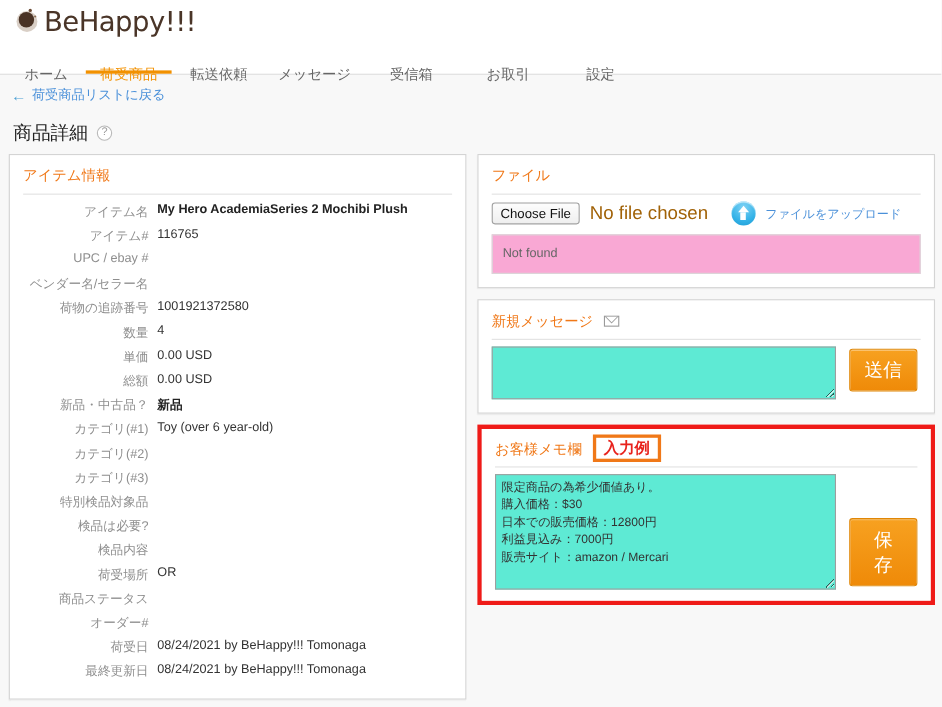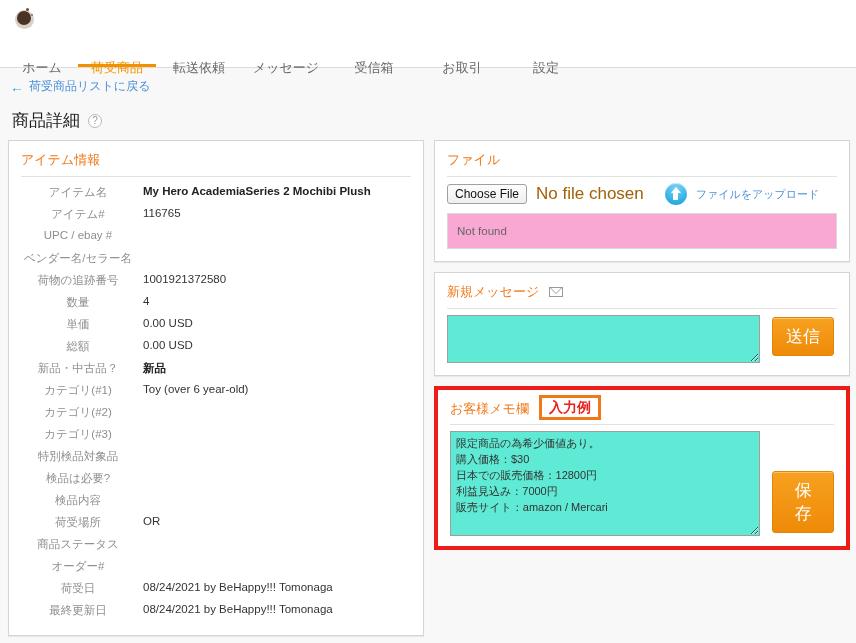--- a/index.html
+++ b/index.html
@@ -164,21 +164,21 @@
     gap: 10px;
   }
   .card-title.with-badge { padding-bottom: 4px; }
 
   
   .kv { width: 100%; border-collapse: collapse; }
   .kv tr { height: 22px; }
   .kv td { vertical-align: top; padding: 2px 0; }
   .kv .k {
     width: 122px;
-    text-align: center;
+    text-align: right;
     color: #8e8e8e;
     font-size: 11.5px;
     padding-right: 8px;
     white-space: nowrap;
   }
   .kv .v {
     color: #333;
     font-size: 11.5px;
   }
   .kv .v.strong { font-weight: bold; color: #222; }
@@ -325,20 +325,21 @@
 <body>
 
 <div class="topbar">
   <div class="logo-wrap">
     <span class="logo-bean">
       <span class="outer"></span>
         <span class="inner"></span>
       <span class="dot1"></span>
         <span class="dot2"></span>
     </span>
+    <span class="logo-text">BeHappy!!!</span>
   </div>
 
   <div class="nav">
     <div class="nav-item" style="width:72px">
       <span>ホーム</span>
     </div>
     <div class="nav-item active" style="width:78px">
       <span>荷受商品</span>
     </div>
     <div class="nav-item" style="width:86px">

